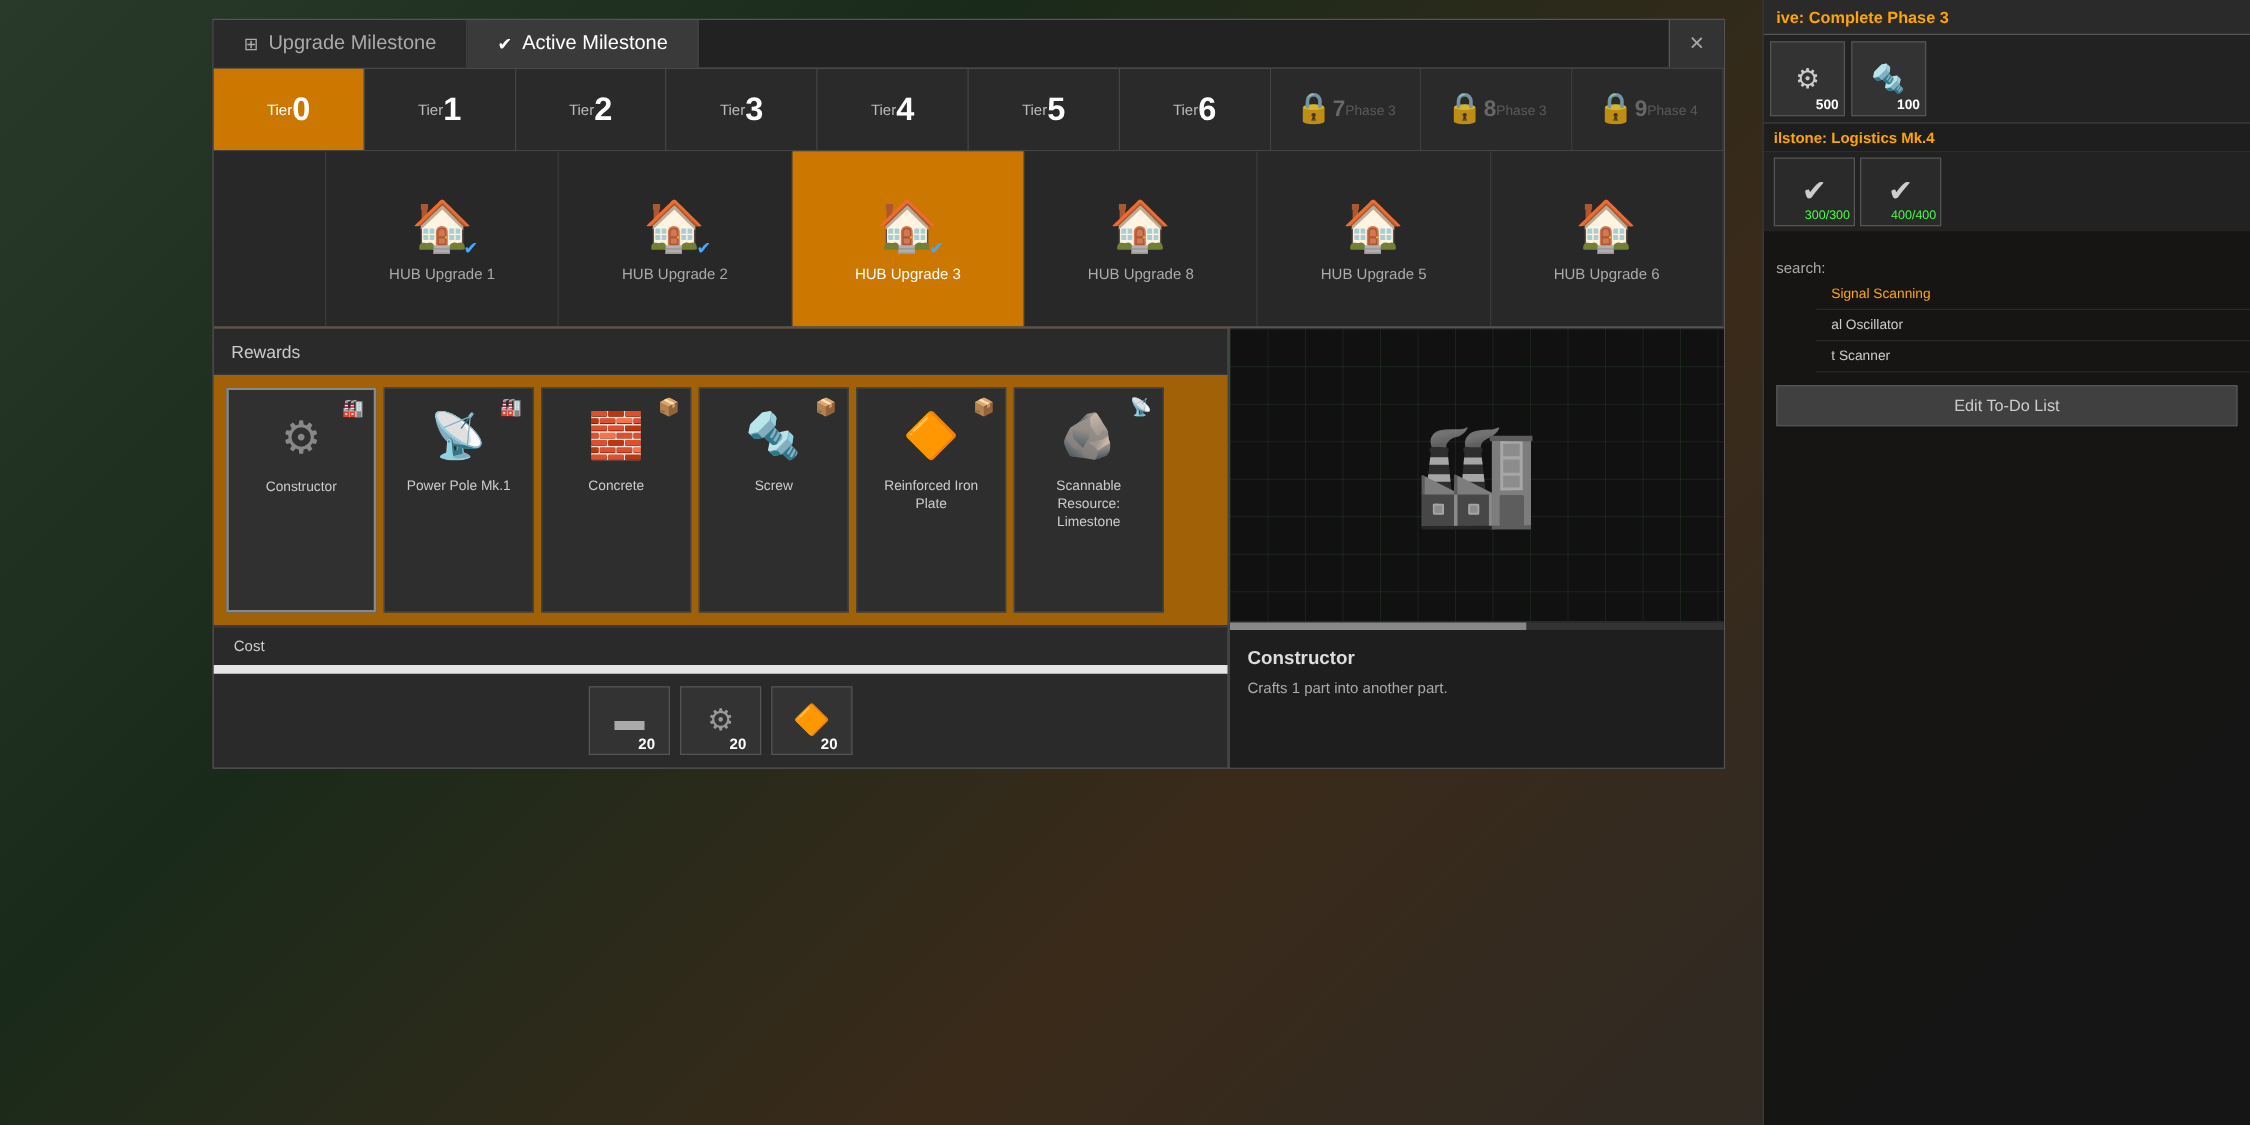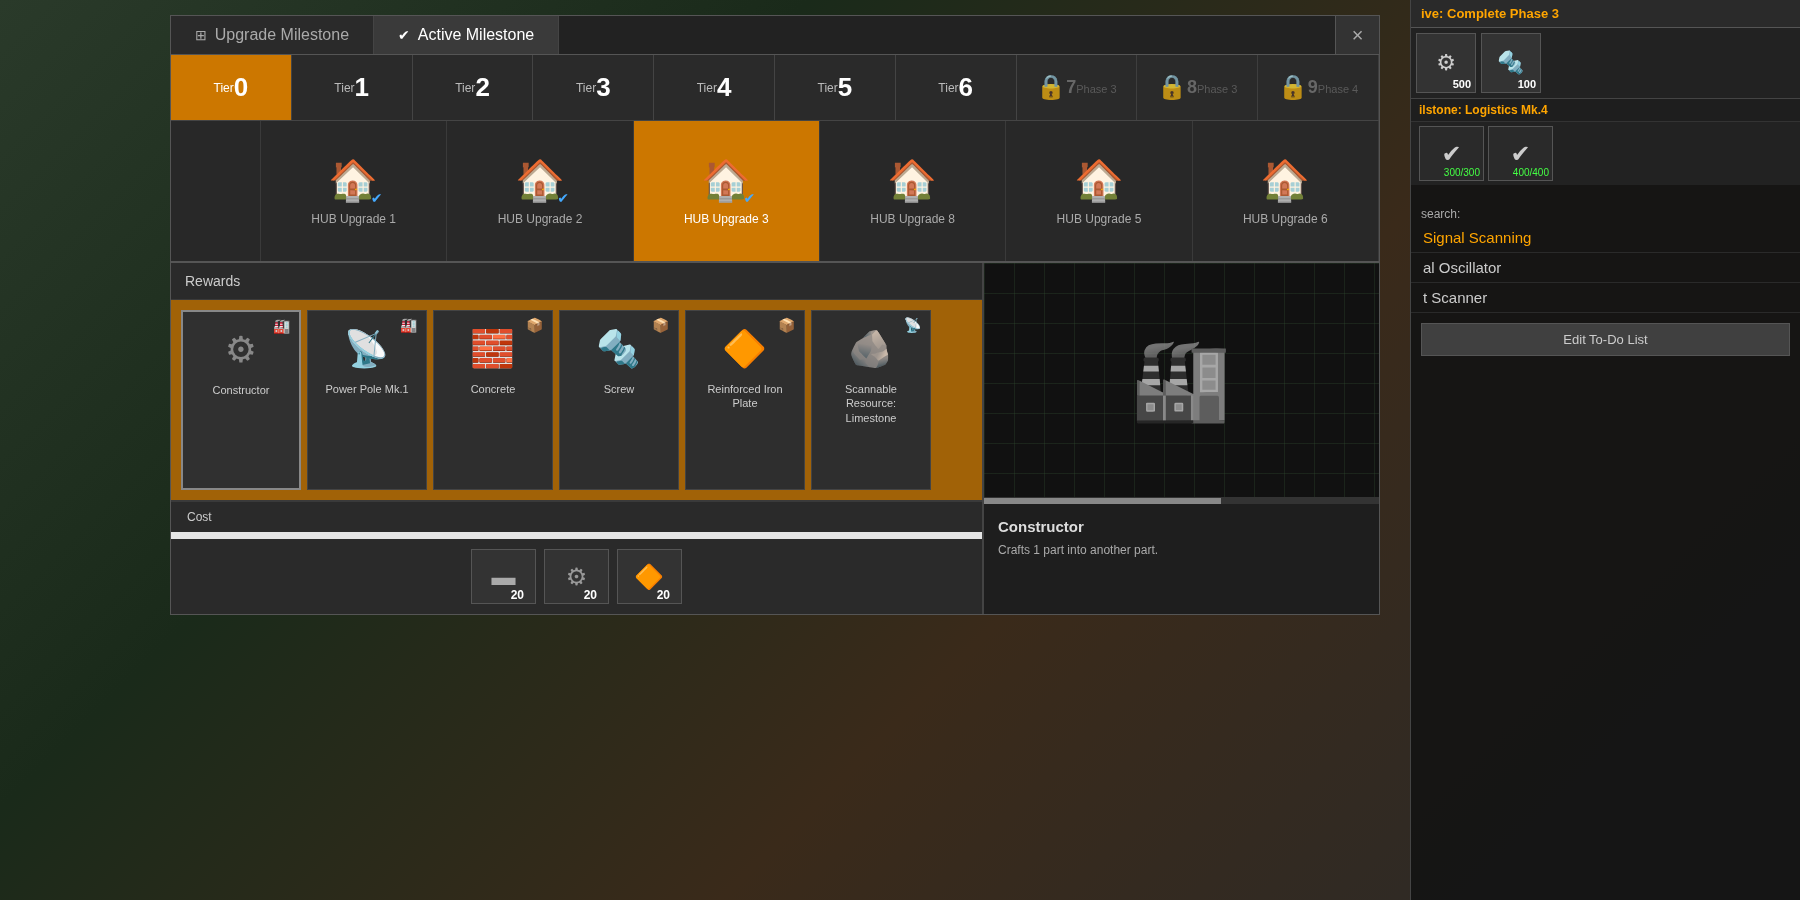--- a/index.html
+++ b/index.html
@@ -130,24 +130,25 @@
 
     .sidebar-search-label {
       font-size: 12px;
       color: #aaa;
       padding: 6px 10px 2px;
       margin-top: 16px;
     }
 
     .sidebar-list-item {
       padding: 6px 12px;
-      font-size: 15px;
+      font-size: 11px;
       color: #ccc;
       cursor: pointer;
       border-bottom: 1px solid #2a2a2a;
+      margin-left: 42px;
     }
     .sidebar-list-item.active { color: #ffa500; }
 
     .sidebar-edit-todo {
       margin: 10px;
       padding: 8px 14px;
       background: #404040;
       border: 1px solid #555;
       color: #ccc;
       font-size: 13px;

